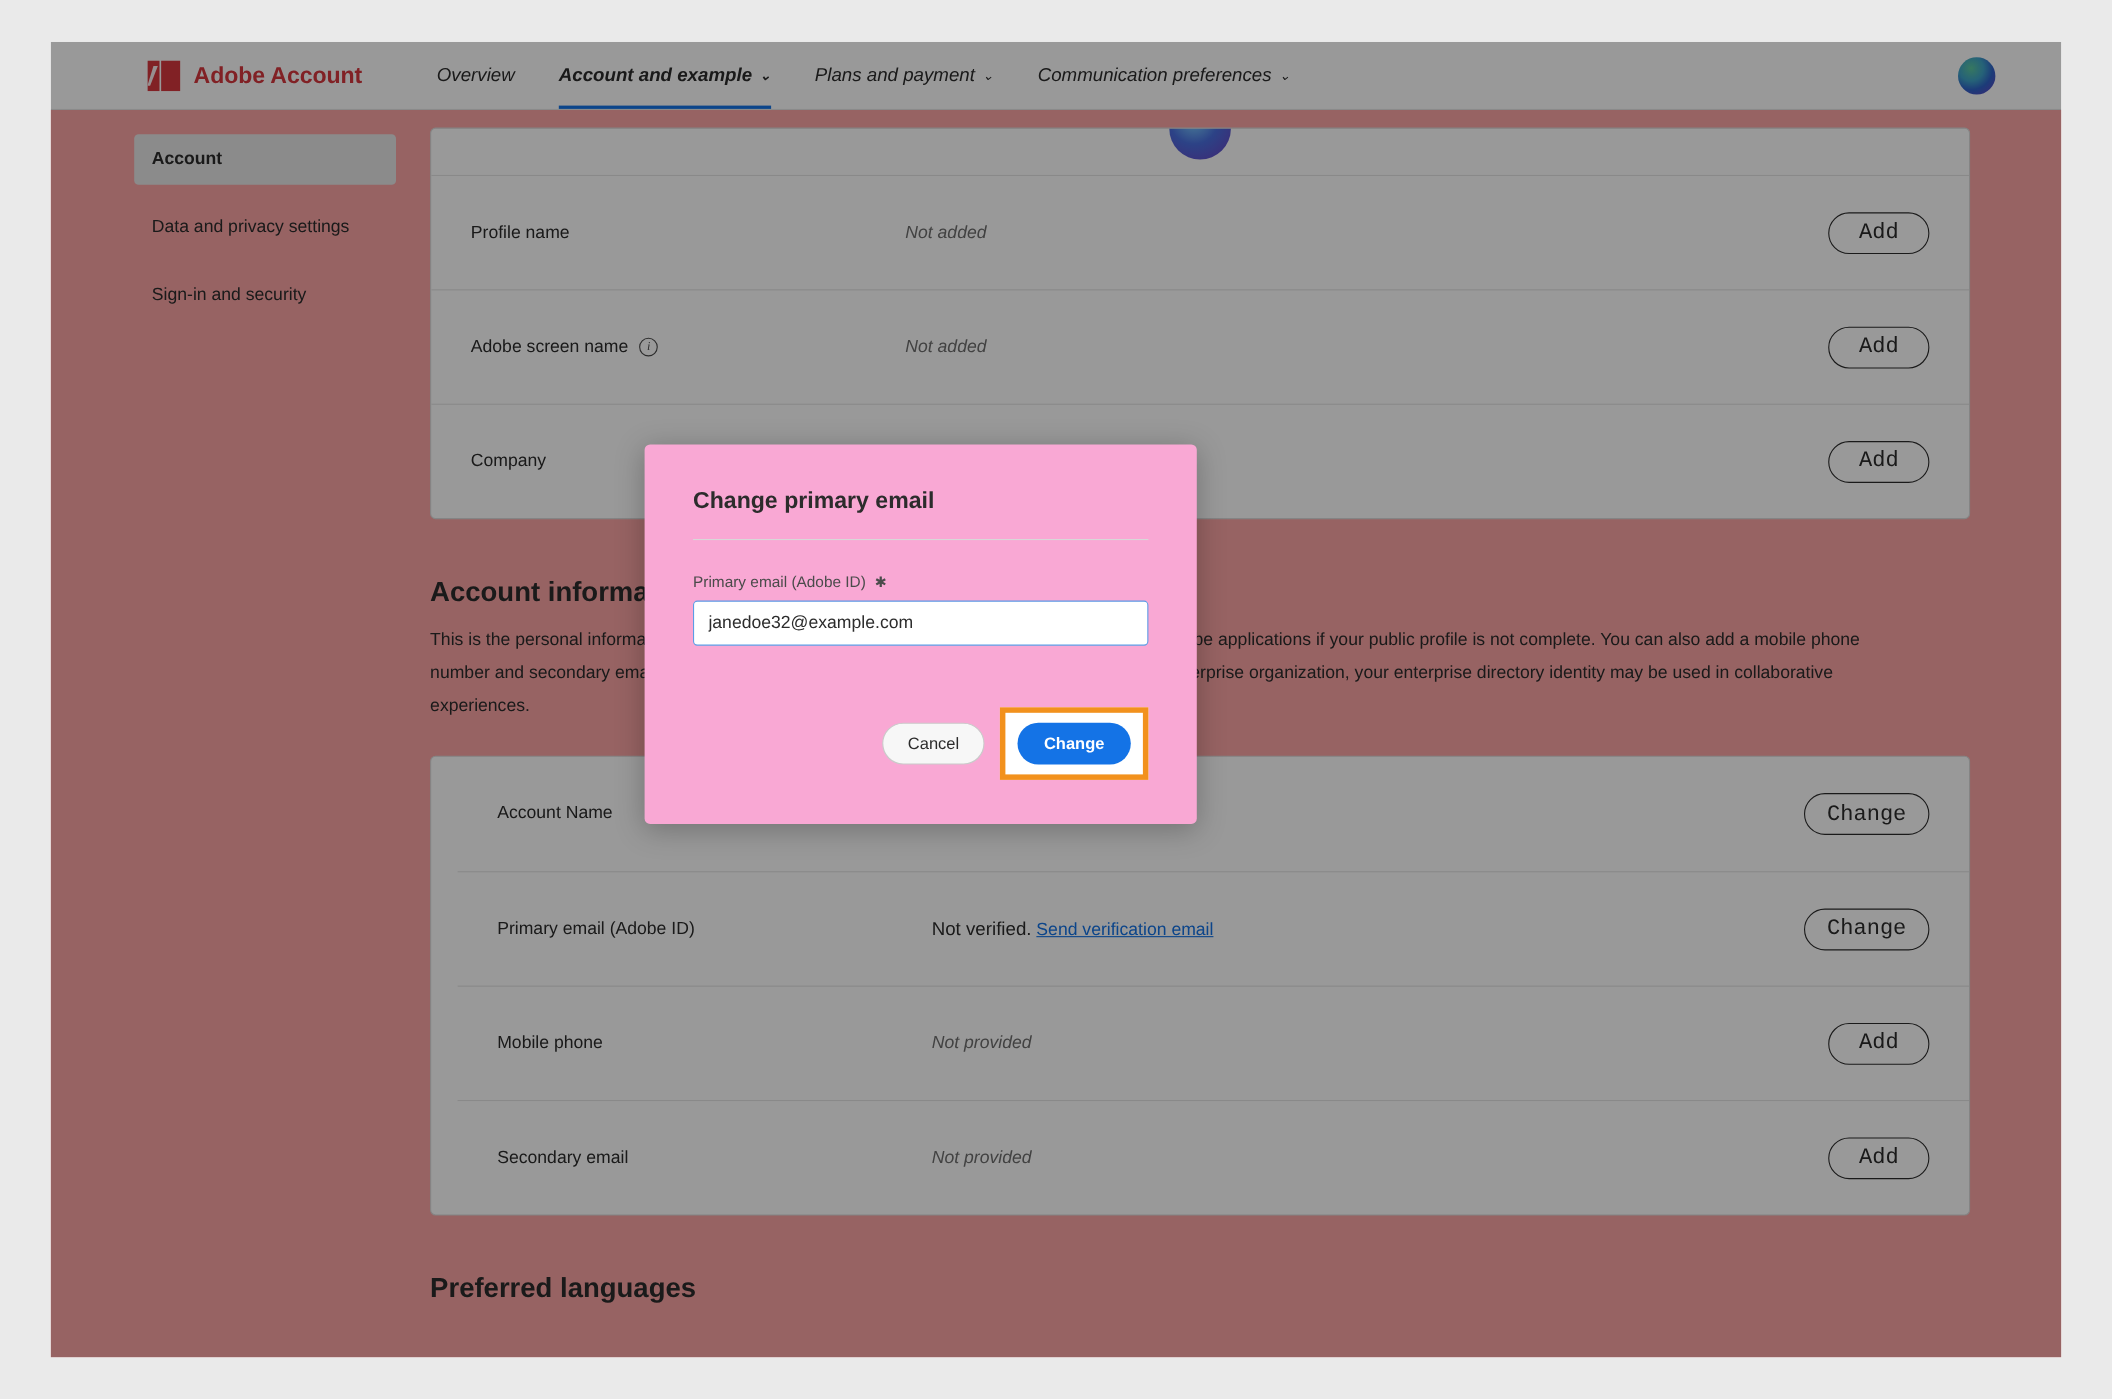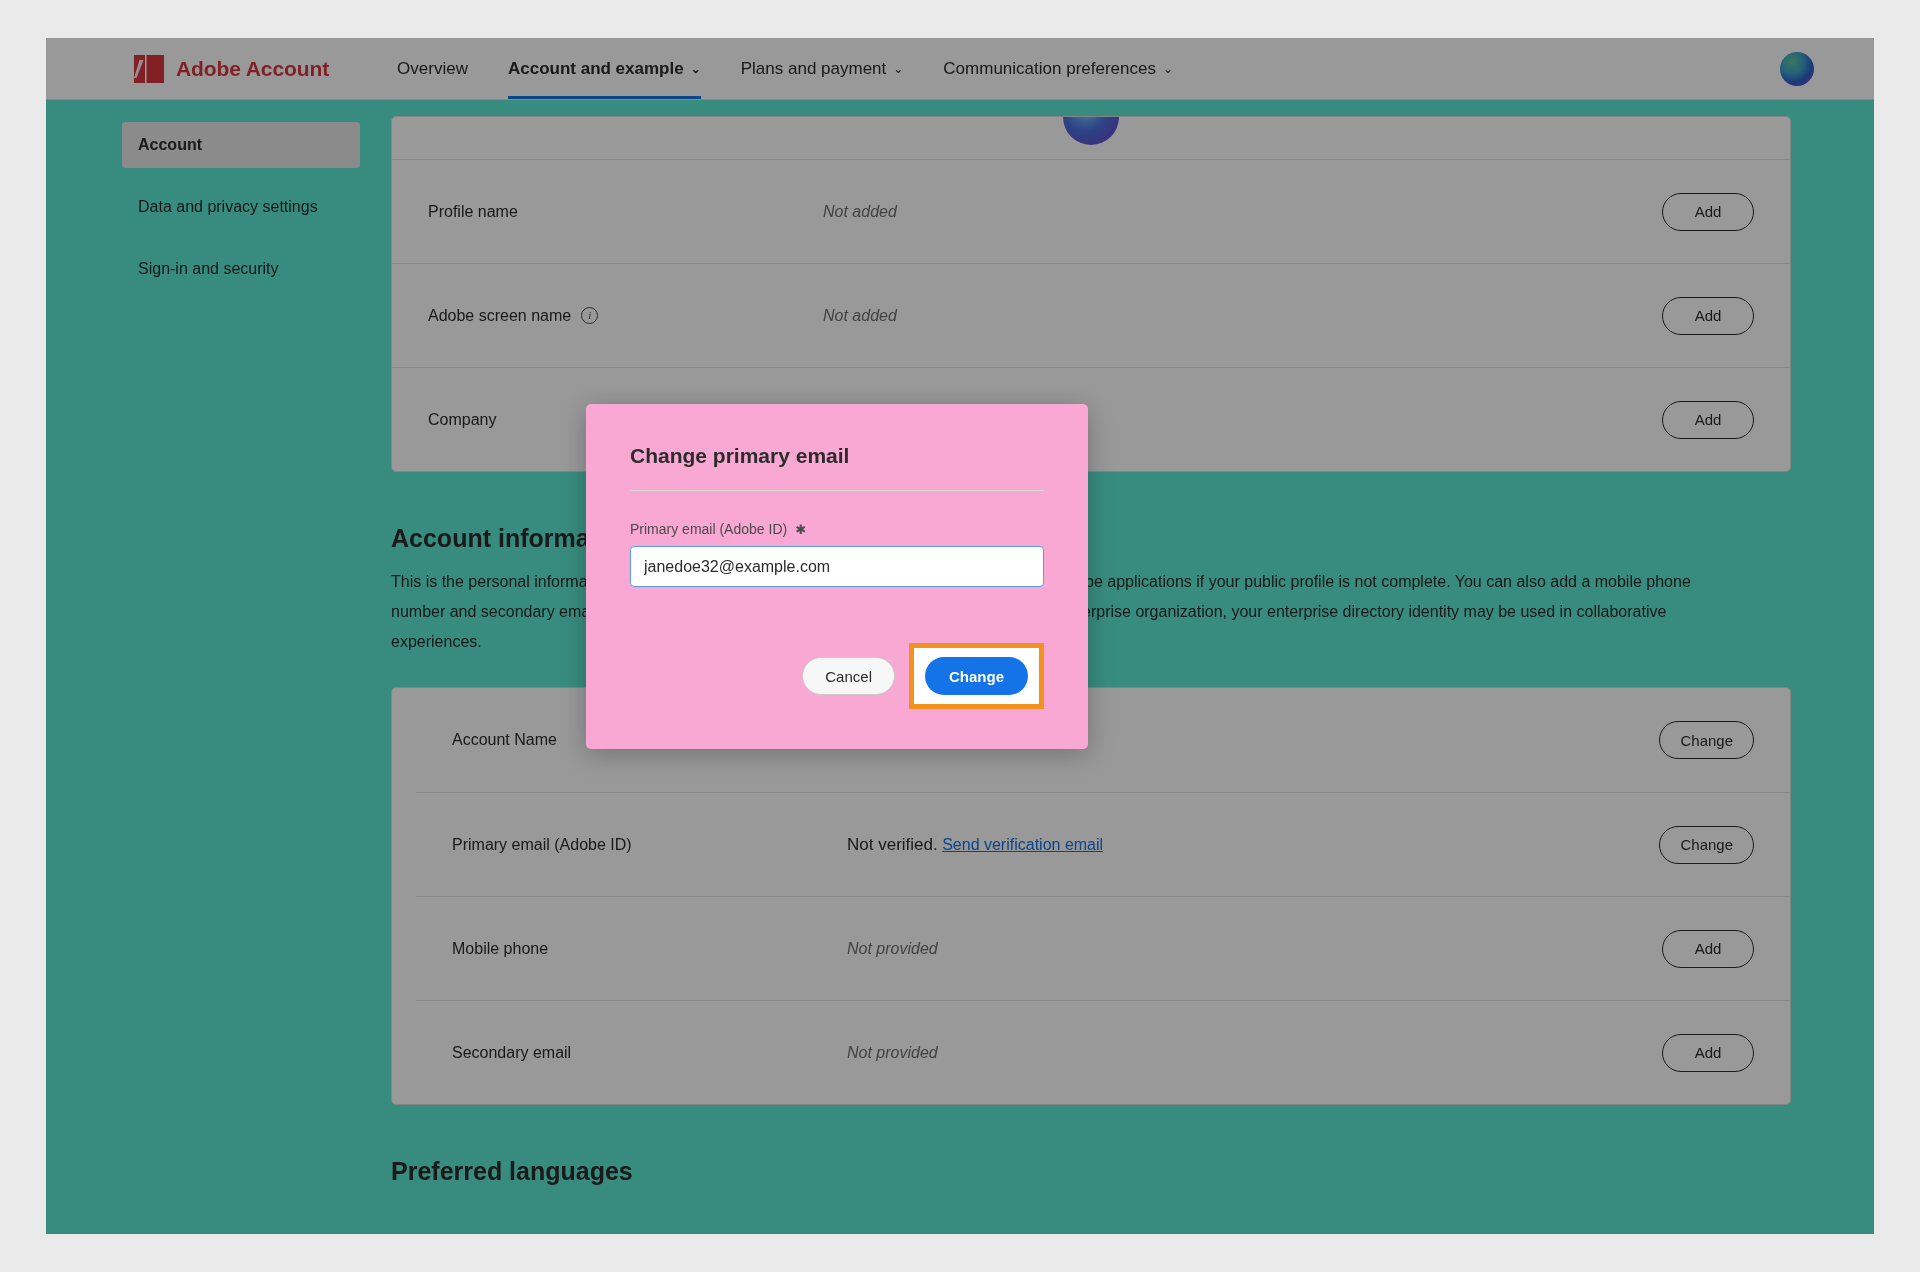--- a/index.html
+++ b/index.html
@@ -30,21 +30,21 @@
     border-bottom: 1px solid #e6e6e6;
     display: flex; align-items: center;
     z-index: 5;
   }
   .brand { display: flex; align-items: center; margin-left: 76px; padding-left: 12px; }
   .adobe-mark { width: 30px; height: 28px; margin-right: 12px; }
   .brand-text {
     font-size: 21px; font-weight: 700; color: #d7373f;
     letter-spacing: -0.1px;
   }
-  .nav { display: flex; align-items: flex-end; height: 100%; margin-left: 48px; }
+  .nav { display: flex; align-items: flex-end; height: 100%; margin-left: 48px; font-style: italic; }
   .nav-item {
     position: relative;
     height: 100%;
     display: flex; align-items: center;
     padding: 0 20px;
     font-size: 17px; color: #2c2c2c;
     cursor: pointer;
     white-space: nowrap;
   }
   .nav-item.active { font-weight: 700; }
@@ -54,21 +54,21 @@
   }
   .caret { margin-left: 7px; font-size: 12px; line-height: 1; }
   .avatar-top {
     position: absolute; right: 60px; top: 50%; transform: translateY(-50%);
     width: 34px; height: 34px; border-radius: 50%;
     background: radial-gradient(circle at 35% 30%, #5bc8a0 0%, #3fa3c9 35%, #2f63c9 60%, #6d3fbf 100%);
   }
   
   .content {
     position: absolute; left: 0; top: 62px; right: 0; bottom: 0;
-    background: #5eead4;
+    background: #fca5a5;
   }
   .sidebar {
     position: absolute; left: 76px; top: 22px; width: 238px;
   }
   .side-item {
     height: 46px; display: flex; align-items: center;
     padding: 0 16px;
     font-size: 16px; color: #2c2c2c; cursor: pointer;
     border-radius: 4px;
   }
@@ -101,22 +101,22 @@
   }
   .row-value {
     flex: 1; font-size: 16px; color: #6e6e6e; font-style: italic;
   }
   .row-value.plain { font-style: normal; color: #2c2c2c; }
   .row-action { width: 130px; display: flex; justify-content: flex-end; }
   .pill {
     border: 1.6px solid #2c2c2c;
     background: transparent;
     color: #2c2c2c;
-    font-size: 15px;
-    font-family: Liberation Sans, sans-serif;
+    font-size: 20px;
+    font-family: Liberation Mono, monospace;
     height: 38px;
     min-width: 92px;
     padding: 0 20px;
     border-radius: 19px;
     cursor: pointer;
   }
   .top-row-partial {
     height: 42px; display: flex; align-items: center; justify-content: space-between;
     padding: 0 36px;
     overflow: hidden;

